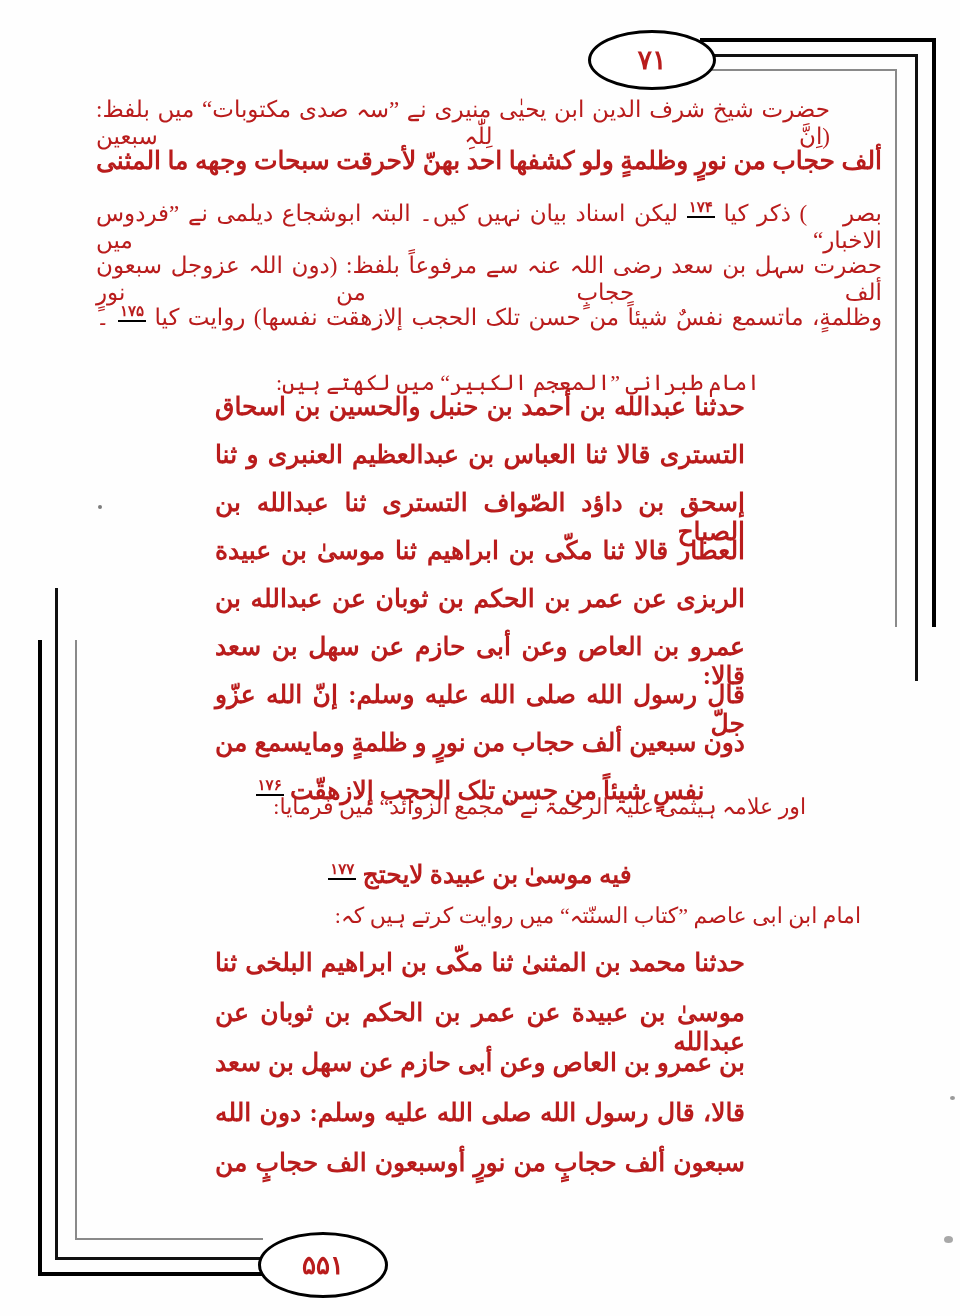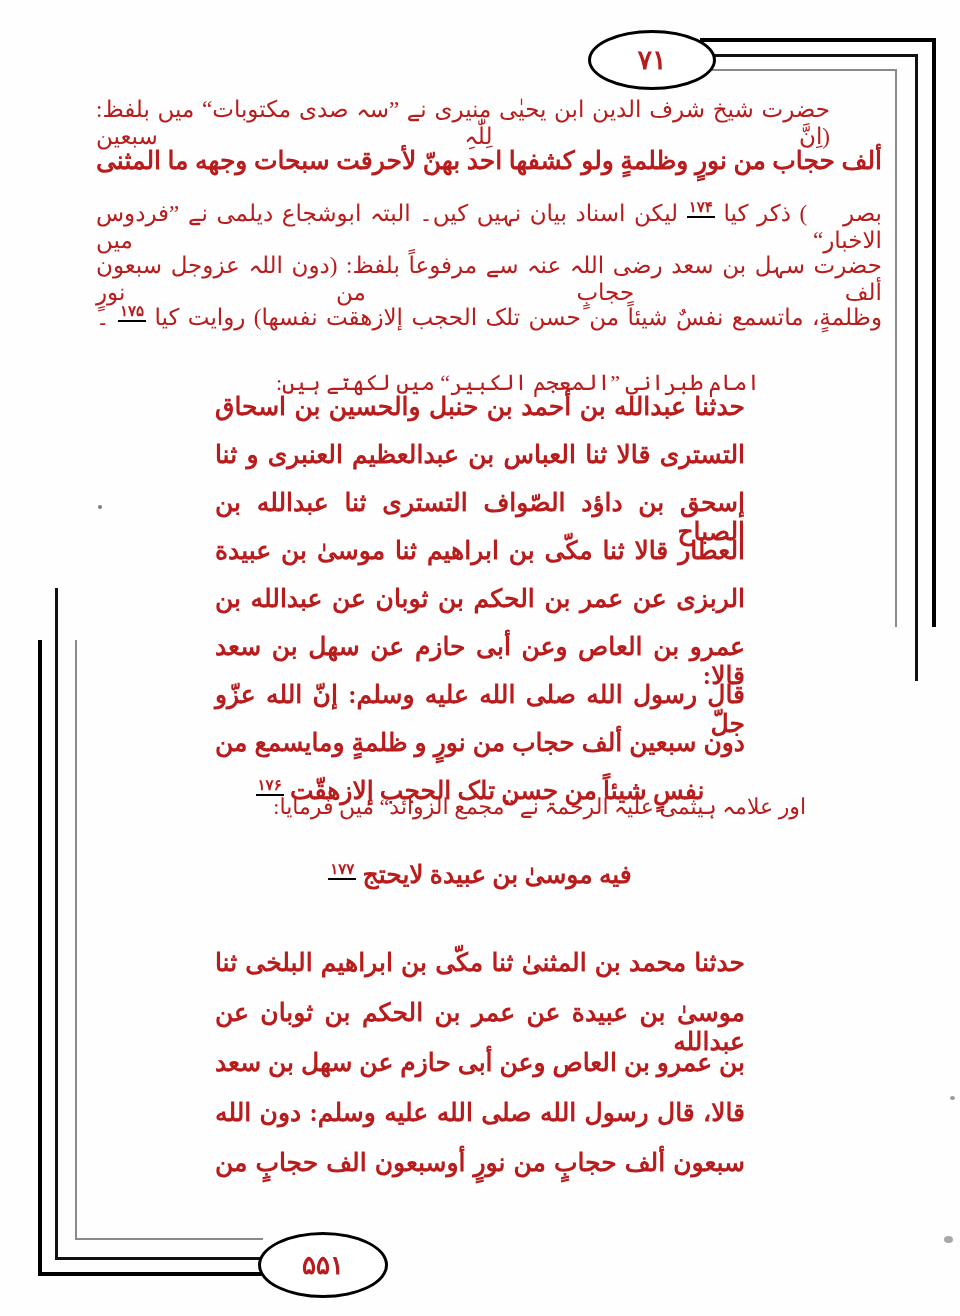--- a/index.html
+++ b/index.html
@@ -93,20 +93,21 @@
     <span>نفسٍ شيئاً من حسن تلک الحجب إلازهقّت</span>
     <span class="fn">۱۷۶</span>
   </div>
 
   <div class="h h2 u">اور علامہ ہیثمی علیہ الرحمۃ نے ”مجمع الزوائد“ میں فرمایا:</div>
   <div class="q2 a">
     <span>فيه موسىٰ بن عبيدة لايحتج</span>
     <span class="fn">۱۷۷</span>
   </div>
 
+  <div class="h h3 u">امام ابن ابی عاصم ”کتاب السنّتہ“ میں روایت کرتے ہیں کہ:</div>
 
   <div class="ln a just q" style="top:948px">حدثنا محمد بن المثنىٰ ثنا مكّى بن ابراهيم البلخى ثنا</div>
   <div class="ln a just q" style="top:998px">موسىٰ بن عبيدة عن عمر بن الحكم بن ثوبان عن عبدالله</div>
   <div class="ln a just q" style="top:1048px">بن عمرو بن العاص وعن أبى حازم عن سهل بن سعد</div>
   <div class="ln a just q" style="top:1098px">قالا، قال رسول الله صلى الله عليه وسلم: دون الله</div>
   <div class="ln a just q" style="top:1148px">سبعون ألف حجابٍ من نورٍ أوسبعون الف حجابٍ من</div>
 
   <div class="speck s1"></div>
   <div class="speck s2"></div>
   <div class="speck s3"></div>

